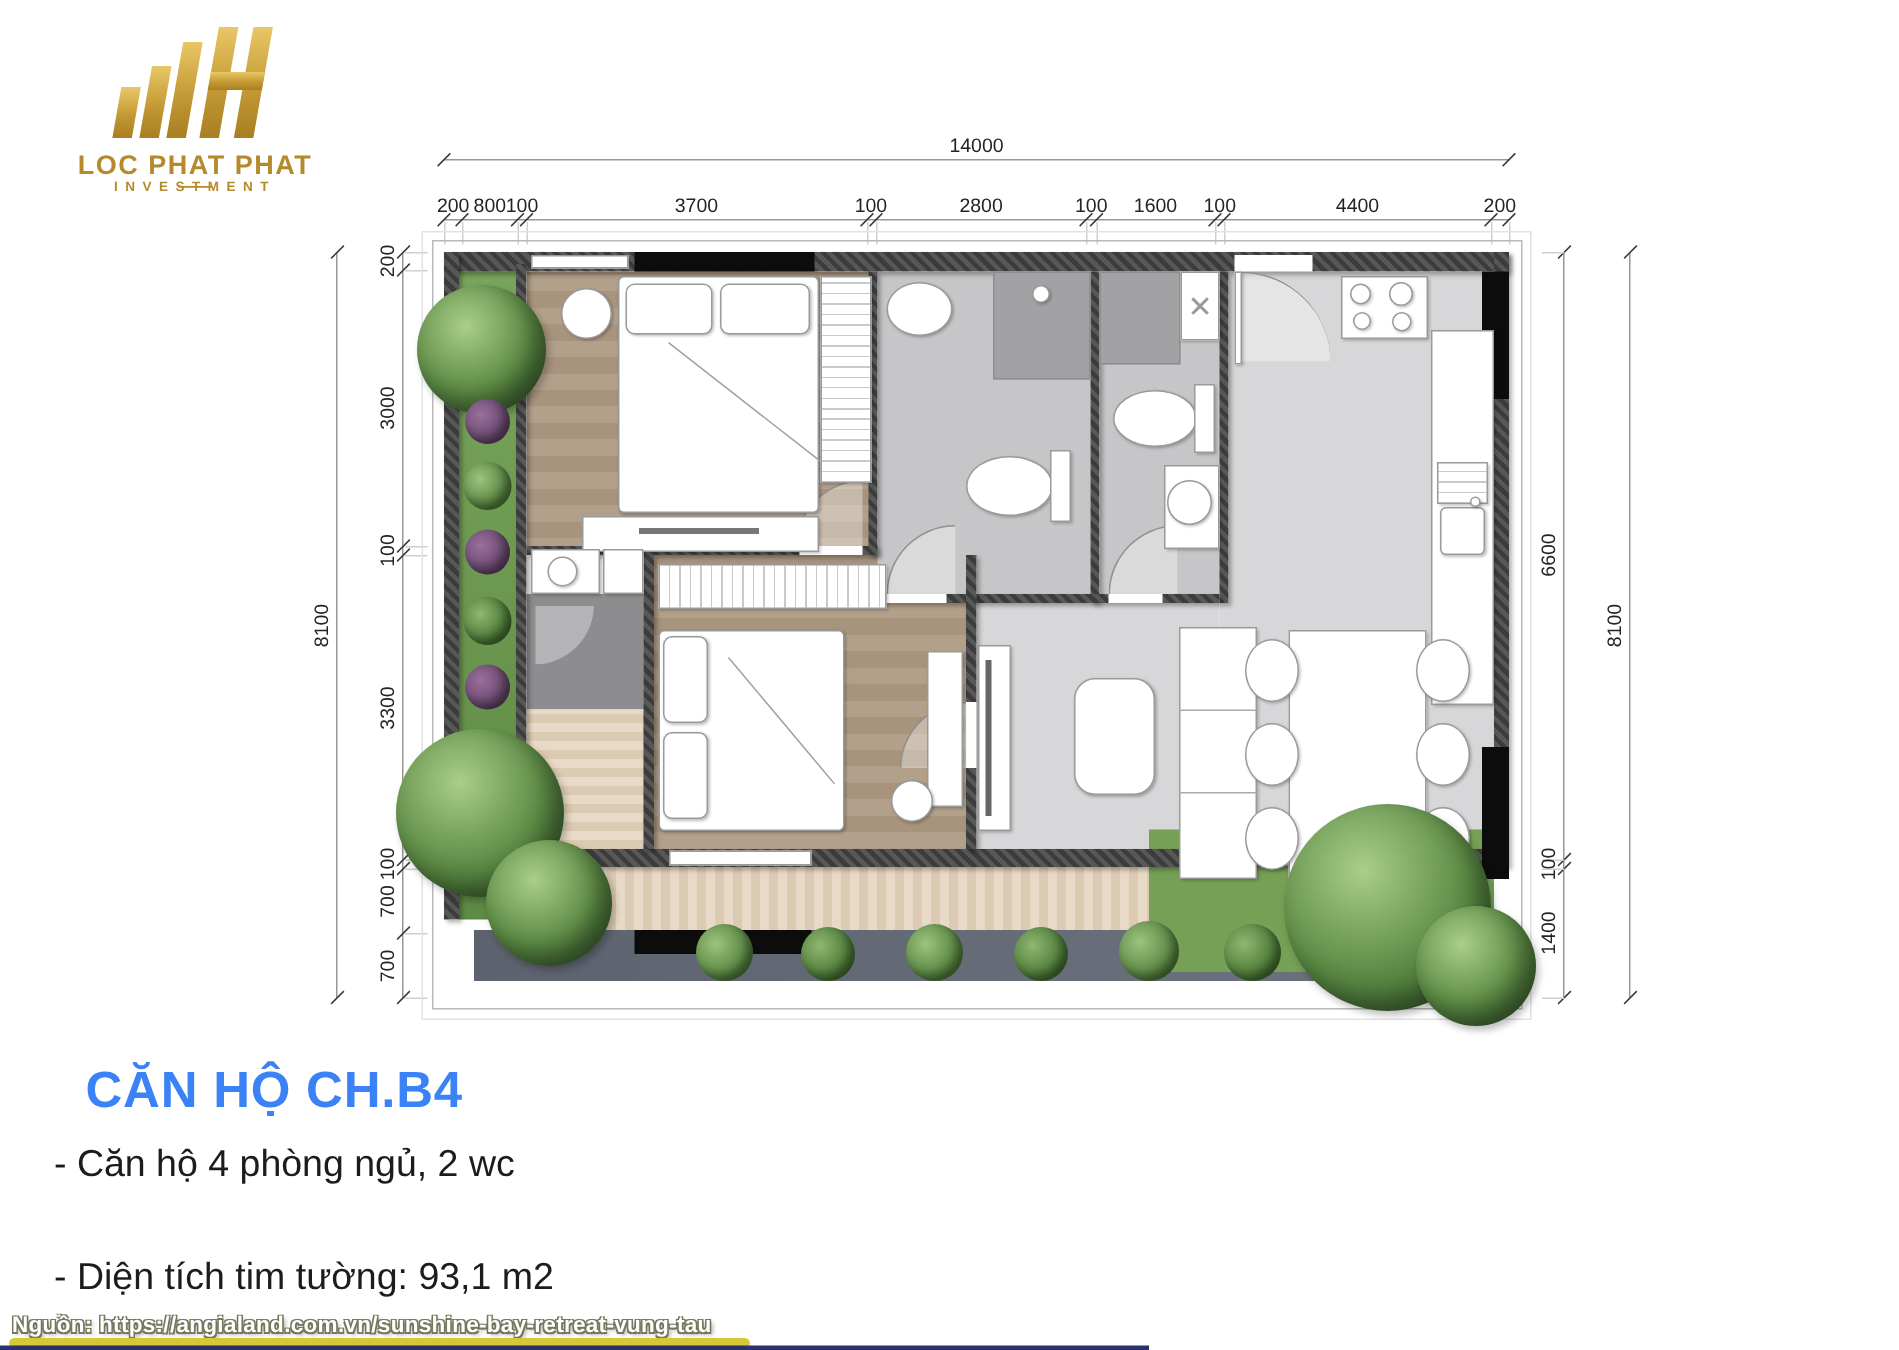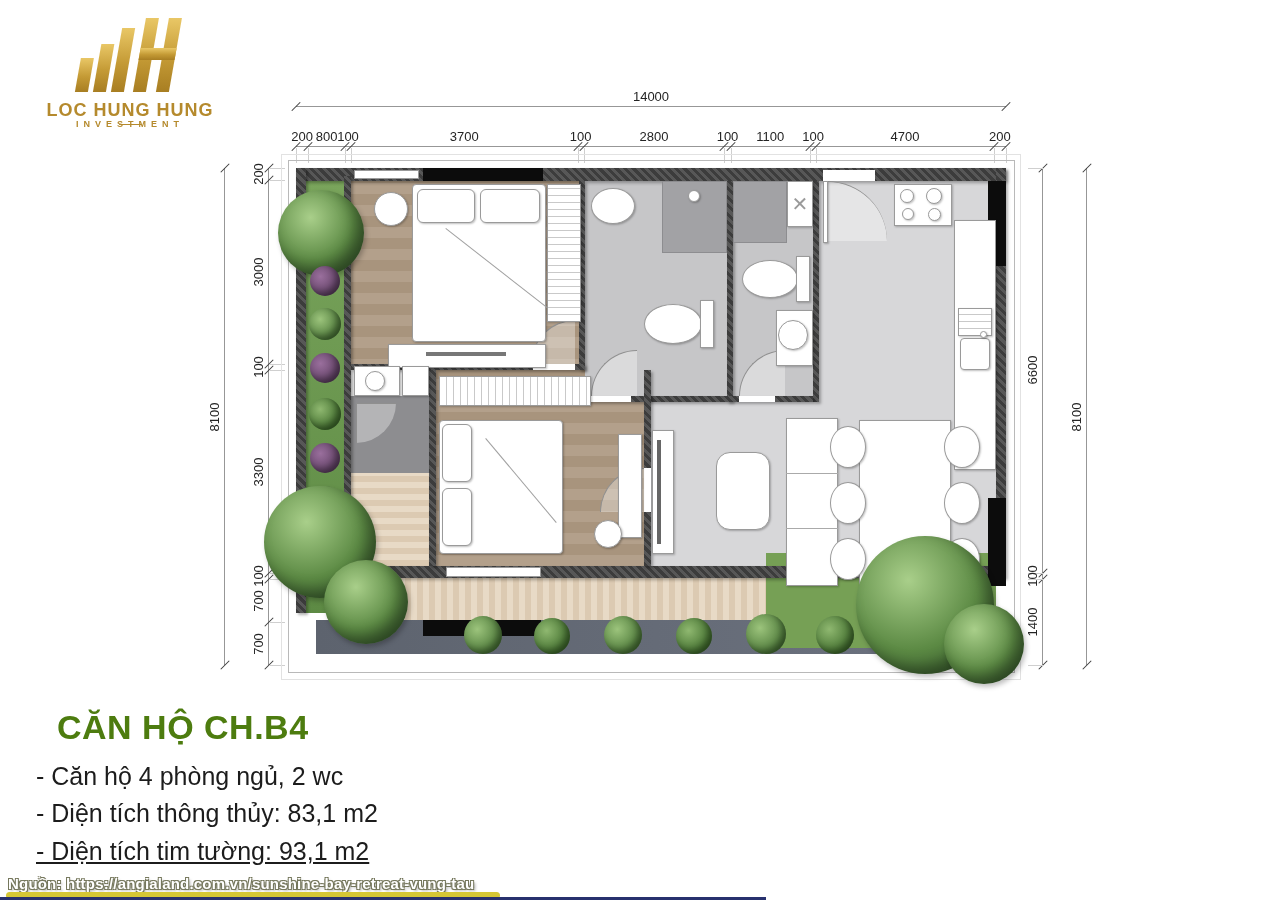--- a/index.html
+++ b/index.html
@@ -53,21 +53,21 @@
   .vlines{background:#fff repeating-linear-gradient(90deg,transparent 0 6px,#c9c9c9 6px 7px);}
   .arc{border-left:1px solid #8f8f8f;border-top:1px solid #8f8f8f;background:rgba(255,255,255,.35);}
   .thin{background:#777;}
   .bush{border-radius:50%;box-shadow:inset -4px -4px 6px rgba(0,0,0,.35);}
   .g1{background:radial-gradient(circle at 35% 35%,#9cc47c,#4e7a3a 70%,#3a5e2b);}
   .g2{background:radial-gradient(circle at 35% 35%,#8fb870,#43702f 70%,#335427);}
   .pu{background:radial-gradient(circle at 35% 35%,#9a6f9d,#5e3f62 75%);}
   .tree{border-radius:50%;background:radial-gradient(circle at 38% 32%,#a9cf8a,#5c8a44 55%,#3c6330 85%);box-shadow:inset -8px -8px 14px rgba(0,0,0,.35),2px 3px 5px rgba(0,0,0,.25);}
 
   
-  .info-title{left:57px;top:708px;font-size:34px;color:#4d7c0f;font-weight:bold;letter-spacing:.5px;}
+  .info-title{left:57px;top:708px;font-size:34px;color:#3b82f6;font-weight:bold;letter-spacing:.5px;}
   .info-line{left:36px;font-size:25px;color:#1c1c1c;}
 
   
   .source{left:8px;top:875px;font-size:15px;font-weight:bold;color:#fff;letter-spacing:.2px;
           text-shadow:-1px -1px 0 #75775c,1px -1px 0 #75775c,-1px 1px 0 #75775c,1px 1px 0 #75775c,2px 2px 3px rgba(0,0,0,.35);}
   .bar-yellow{left:6px;top:892px;width:494px;height:7px;background:var(--yellow_bar,#d5c735);border-radius:4px;}
   .bar-navy{left:0;top:897px;width:766px;height:3px;background:var(--navy_bar,#28316e);}
 </style>
 </head>
 <body>
@@ -87,21 +87,21 @@
         <g fill="url(#gold)" transform="skewX(-10) translate(16,4)">
           <rect x="28" y="42" width="13" height="34"></rect>
           <rect x="46" y="28" width="13" height="48"></rect>
           <rect x="64" y="12" width="13" height="64"></rect>
           <rect x="86" y="2" width="13" height="74"></rect>
           <rect x="109" y="2" width="13" height="74"></rect>
           <rect x="86" y="32" width="36" height="12"></rect>
         </g>
       </svg>
     </div>
-    <div class="logo-name">LOC HUNG HUNG</div>
+    <div class="logo-name">LOC PHAT PHAT</div>
     <div class="logo-sub">
         <i></i>
         <span>INVESTMENT</span>
         <i></i>
       </div>
   </div>
 
   <div class="hdim" style="left:296px;top:106px;width:710px;">
       <div class="tick" style="left: 0%;"></div>
       <div class="dlabel" style="left: 50%;">14000</div>
@@ -124,27 +124,27 @@
       <div class="ext ext-down" style="left: 39.6552%;"></div>
       <div class="dlabel" style="left: 40.0862%;">100</div>
       <div class="tick" style="left: 40.5172%;"></div>
       <div class="ext ext-down" style="left: 40.5172%;"></div>
       <div class="dlabel" style="left: 50.431%;">2800</div>
       <div class="tick" style="left: 60.3448%;"></div>
       <div class="ext ext-down" style="left: 60.3448%;"></div>
       <div class="dlabel" style="left: 60.7759%;">100</div>
       <div class="tick" style="left: 61.2069%;"></div>
       <div class="ext ext-down" style="left: 61.2069%;"></div>
-      <div class="dlabel" style="left: 66.8103%;">1100</div>
+      <div class="dlabel" style="left: 66.8103%;">1600</div>
       <div class="tick" style="left: 72.4138%;"></div>
       <div class="ext ext-down" style="left: 72.4138%;"></div>
       <div class="dlabel" style="left: 72.8448%;">100</div>
       <div class="tick" style="left: 73.2759%;"></div>
       <div class="ext ext-down" style="left: 73.2759%;"></div>
-      <div class="dlabel" style="left: 85.7759%;">4700</div>
+      <div class="dlabel" style="left: 85.7759%;">4400</div>
       <div class="tick" style="left: 98.2759%;"></div>
       <div class="ext ext-down" style="left: 98.2759%;"></div>
       <div class="dlabel" style="left: 99.1379%;">200</div>
       <div class="tick" style="left: 100%;"></div>
       <div class="ext ext-down" style="left: 100%;"></div>
     </div>
   <div class="vdim" style="left:224px;top:168px;height:497px;">
       <div class="tick" style="top: 0%;"></div>
       <div class="dlabel" style="top: 50%;">8100</div>
       <div class="tick" style="top: 100%;"></div>
@@ -320,19 +320,18 @@
     <div class="bush g1" style="left:308px;top:448px;width:38px;height:38px;"></div>
     <div class="bush g2" style="left:380px;top:450px;width:36px;height:36px;"></div>
     <div class="bush g1" style="left:450px;top:446px;width:40px;height:40px;"></div>
     <div class="bush g2" style="left:520px;top:448px;width:38px;height:38px;"></div>
     <div class="tree" style="left:560px;top:368px;width:138px;height:138px;"></div>
     <div class="tree" style="left:648px;top:436px;width:80px;height:80px;"></div>
   </div>
 
   <div class="info-title">CĂN HỘ CH.B4</div>
   <div class="info-line" style="top:762px;">- Căn hộ 4 phòng ngủ, 2 wc</div>
-  <div class="info-line" style="top:799px;">- Diện tích thông thủy: 83,1 m2</div>
-  <div class="info-line" style="top:837px;text-decoration:underline;">- Diện tích tim tường: 93,1 m2</div>
+  <div class="info-line" style="top:837px;">- Diện tích tim tường: 93,1 m2</div>
 
   <div class="source">Nguồn: https://angialand.com.vn/sunshine-bay-retreat-vung-tau</div>
   <div class="bar-yellow"></div>
   <div class="bar-navy"></div>
 </div>
 
 </body></html>

